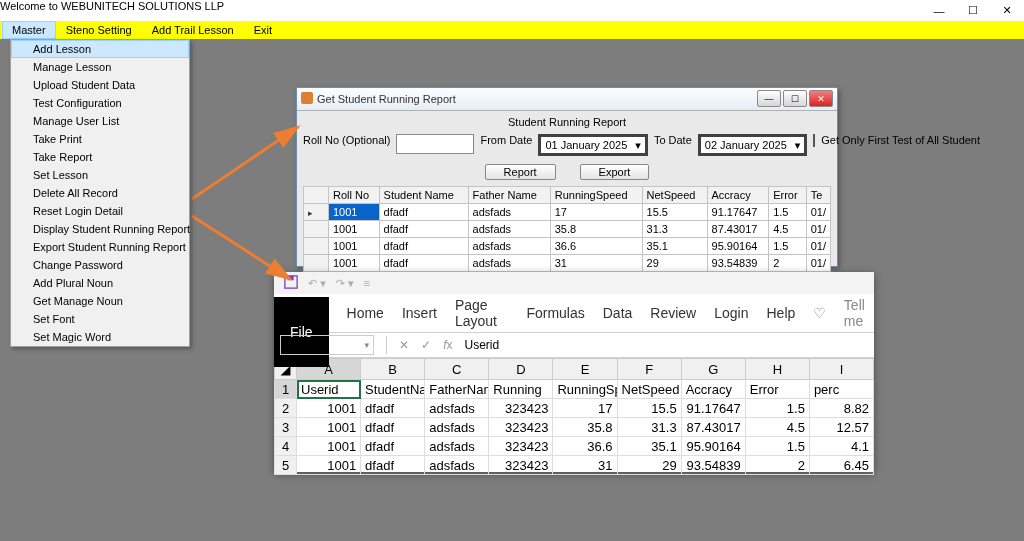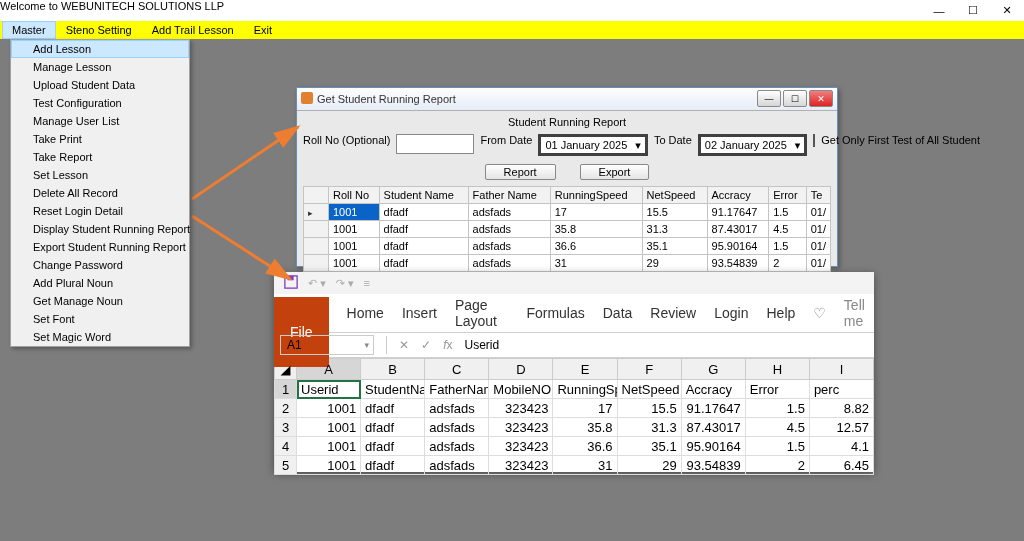--- a/index.html
+++ b/index.html
@@ -38,21 +38,21 @@
   .grid th, .grid td { border: 1px solid #c4c4c4; padding: 1px 4px; text-align: left; height: 14px; overflow: hidden; }
   .grid th { background: #f2f2f2; font-weight: normal; }
   .grid .rowhdr { width: 16px; background: #f2f2f2; }
   .grid td.selcell { background: #0a64c8; color: #fff; }
   .rowptr::before { content: "▸"; font-size:9px; color:#333;}
   
   .excel { position: absolute; top: 272px; left: 274px; width: 600px; height: 200px; background: #fff; box-shadow: 0 2px 8px rgba(0,0,0,0.4); z-index: 3; }
   .excel .qat { height: 22px; background: #f3f3f3; display:flex; align-items:center; gap:10px; padding-left:10px; color:#555;}
   .excel .qat .saveicn svg { width:14px; height:14px;}
   .excel .ribbon { height: 38px; display: flex; align-items: center; gap: 18px; padding-left: 0; background: #fff; border-bottom:1px solid #d0d0d0;}
-  .excel .file-tab { background: #c2410c; color:#fff; height:38px; display:flex; align-items:center; padding:16px 16px; font-size:14px;margin-top:37px;}
+  .excel .file-tab { background: #000000; color:#fff; height:38px; display:flex; align-items:center; padding:16px 16px; font-size:14px;margin-top:37px;}
   .excel .tab { font-size: 14px; color: #333; }
   .excel .tab.light { color:#888;}
   .excel .fxrow { height: 24px; display:flex; align-items:center; border-bottom:1px solid #d0d0d0;}
   .excel .namebox { width: 80px; border:1px solid #ccc; margin:2px 6px; height:18px; display:flex; align-items:center; padding:0 6px; font-size:12px; position:relative;}
   .excel .namebox::after{content:"▾"; position:absolute; right:4px; color:#888; font-size:9px;}
   .excel .fxsep { width:1px; height:18px; background:#ccc; margin:0 6px;}
   .excel .fxsym { font-size:12px; color:#999; padding:0 6px;}
   .excel .fxbar { flex:1; border:none; height:18px; font-size:12px; padding:0 6px;}
   
   .xgrid { border-collapse: collapse; font-size: 13px; width:100%; table-layout:fixed;}
@@ -268,21 +268,21 @@
         <th>F</th>
         <th>G</th>
         <th>H</th>
         <th>I</th>
       </tr>
       <tr>
         <td class="rh selrow">1</td>
         <td class="selcell">Userid</td>
             <td>StudentNa</td>
             <td>FatherNam</td>
-            <td>MobileNO</td>
+            <td>Running</td>
             <td>RunningSp</td>
             <td>NetSpeed</td>
             <td>Accracy</td>
             <td>Error</td>
             <td>perc</td>
       </tr>
       <tr>
             <td class="rh">2</td>
             <td class="num">1001</td>
             <td>dfadf</td>

